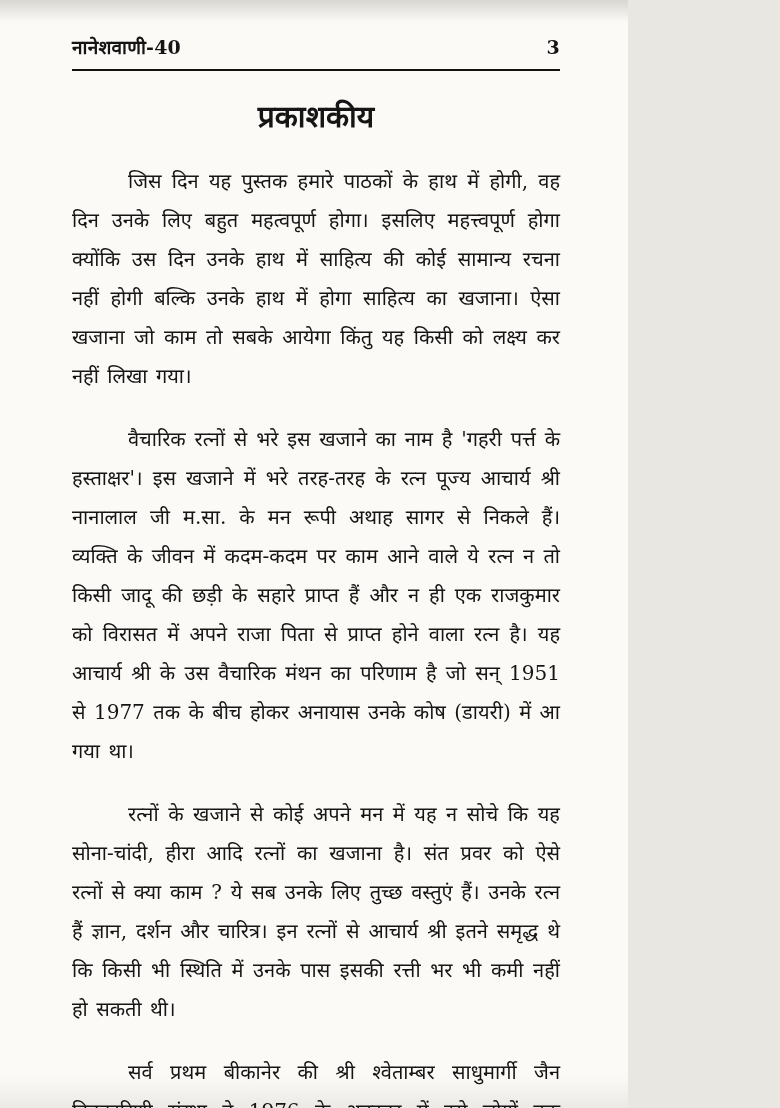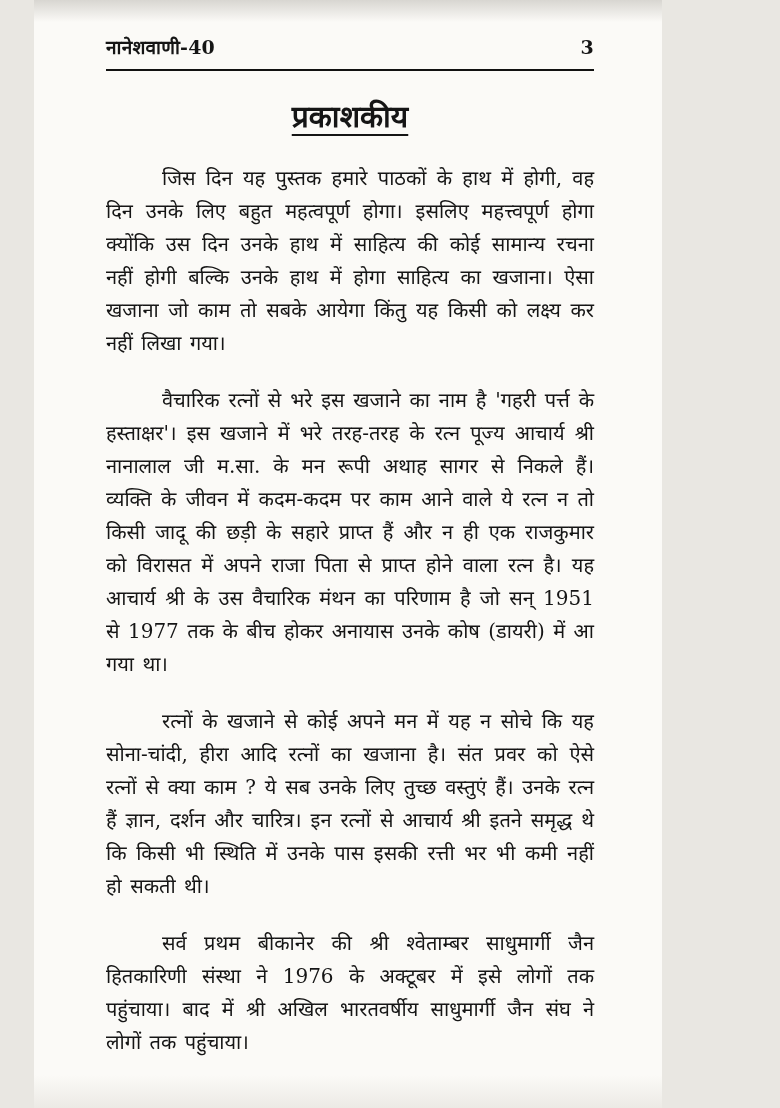--- a/index.html
+++ b/index.html
@@ -11,21 +11,20 @@
     overflow: hidden;
   }
   .scan-page {
     box-sizing: border-box;
     width: 628px;
     height: 1108px;
     background: linear-gradient(180deg, #d8d6d1 0%, #fbfaf7 2%, #fbfaf7 97%, #eceae5 100%);
     padding: 34px 68px 20px 72px;
     font-family: "DejaVu Serif", "Liberation Serif", serif;
     color: #151515;
-    margin-left: 34px;
   }
   .page-header {
     display: flex;
     justify-content: space-between;
     align-items: baseline;
     font-weight: bold;
     font-size: 19px;
     letter-spacing: 0.2px;
   }
   .page-header .book-title { font-size: 19px; }
@@ -35,28 +34,27 @@
     border-top: 2.5px solid #111;
     margin: 9px 0 0 0;
   }
   .page-title {
     text-align: center;
     font-size: 30px;
     font-weight: bold;
     margin: 24px 0 26px 0;
   }
   .page-title span {
-    text-decoration: underline;
     text-underline-offset: 7px;
     text-decoration-thickness: 2px;
     text-align: right;
   }
   .body-text p {
     font-size: 20px;
-    line-height: 33px;
+    line-height: 39px;
     text-align: justify;
     text-indent: 56px;
     margin: 0 0 24px 0;
     word-spacing: 2px;
   }
 </style>
 </head>
 <body>
 
 <div class="scan-page">

